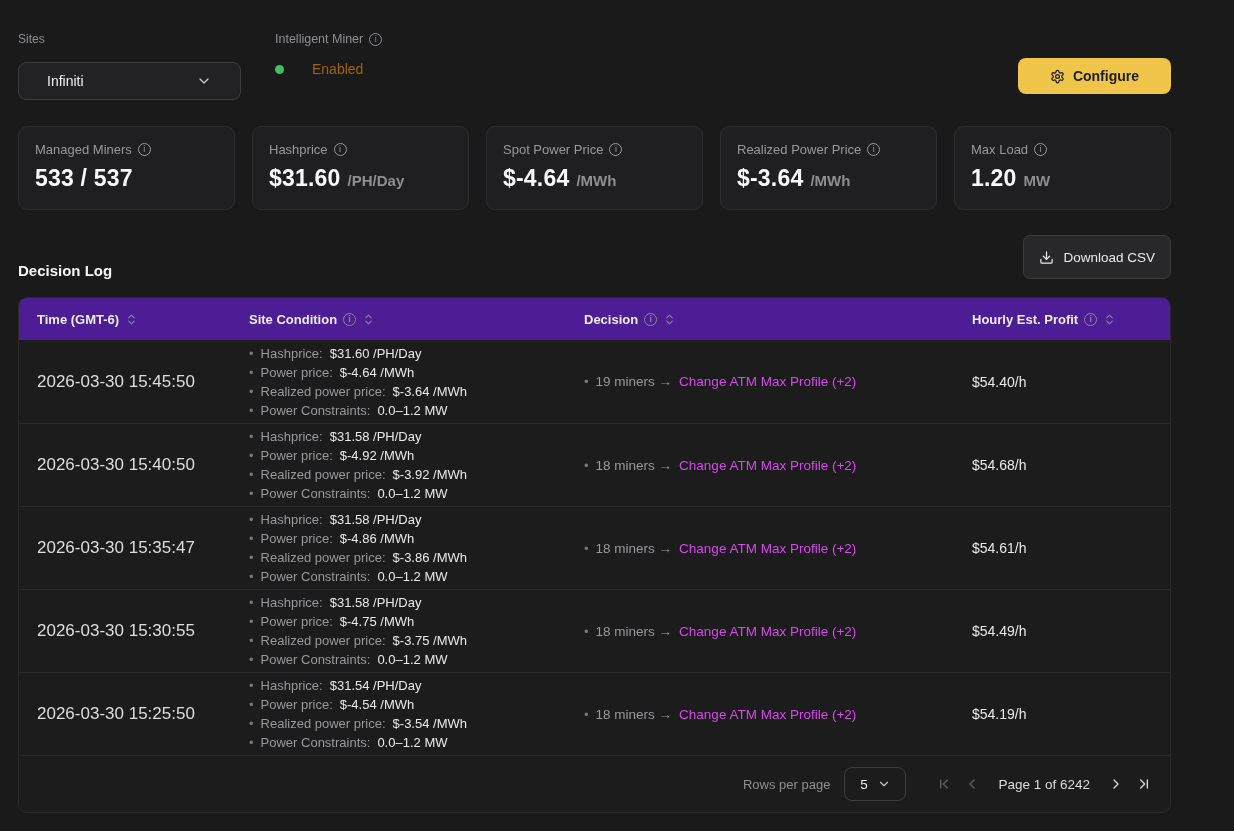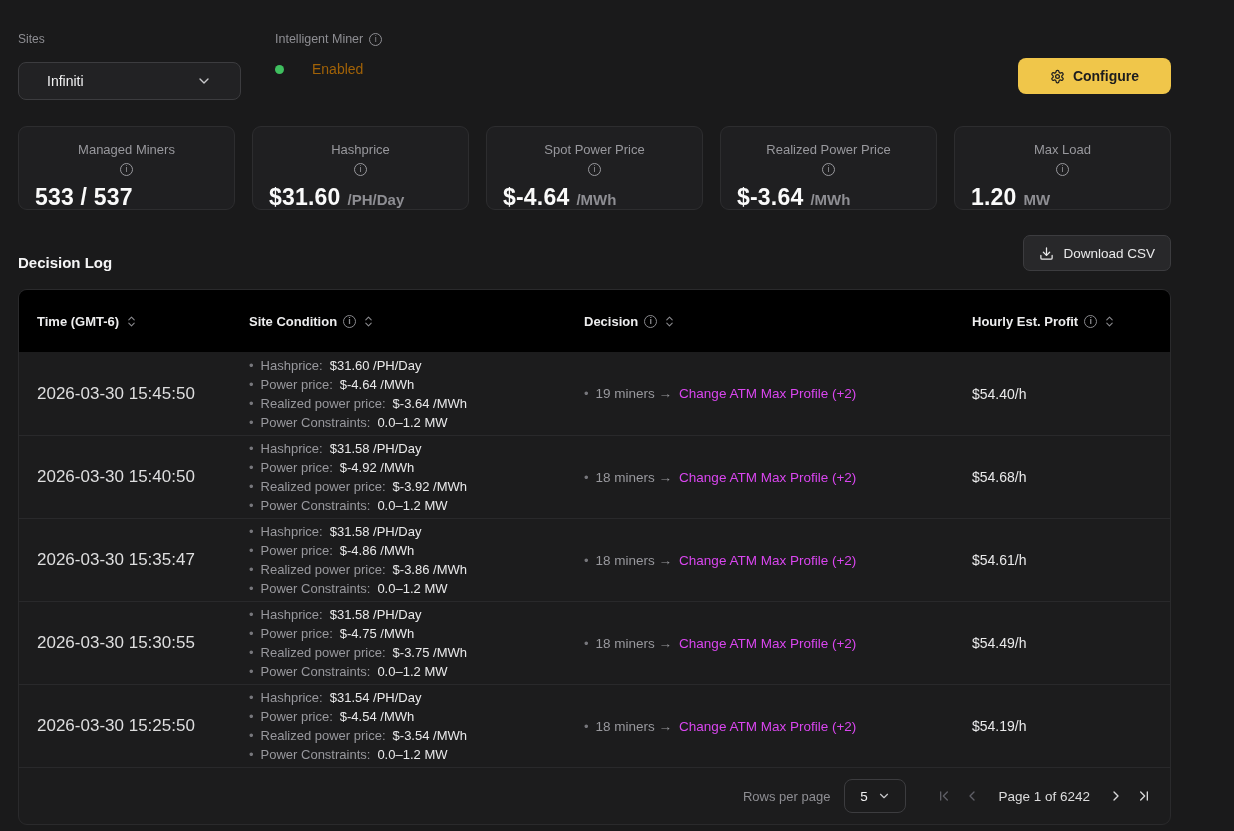--- a/index.html
+++ b/index.html
@@ -42,42 +42,42 @@
     width:13px; height:13px; border:1px solid currentColor; border-radius:50%;
     font-size:9px; line-height:1; color:inherit; flex:none;
   }
 
   
   .cards { display:grid; grid-template-columns:repeat(5,1fr); gap:17px; margin-top:26px; }
   .card {
     background:#1f1f21; border:1px solid #2d2d2f; border-radius:9px;
     height:84px; padding:15px 16px;
   }
-  .card .card-label { display:flex; align-items:center; gap:6px; font-size:13px; color:#98989d;flex-direction:column; }
+  .card .card-label { display:flex; align-items:center; gap:6px; font-size:13px; color:#98989d; }
   .card .card-value-line { margin-top:8px; display:flex; align-items:baseline; gap:7px; }
   .card .card-value { font-size:23px; font-weight:bold; color:#fafafa; letter-spacing:.2px; }
   .card .card-unit { font-size:15px; font-weight:bold; color:#8e8e93; }
 
   
   .section-head { display:flex; align-items:flex-end; margin-top:25px; }
   .section-title { font-size:15px; font-weight:bold; color:#f5f5f6; }
   .btn-download {
-    margin-left:auto; height:36px; padding:0 15px;
+    margin-left:auto; height:44px; padding:0 15px;
     background:#28282a; border:1px solid #3c3c3f; border-radius:7px;
     color:#e9e9ea; font-size:13.5px; font-family:inherit;
     display:flex; align-items:center; gap:9px; cursor:pointer;
   }
 
   
   .table {
     margin-top:18px; border:1px solid #2a2a2c; border-radius:9px;
     overflow:hidden; background:#1c1c1d;
   }
   .tgrid { display:grid; grid-template-columns:212px 335px 388px 1fr; padding:0 18px; align-items:center; }
-  .thead { background:#000000; height:62px; }
+  .thead { background:#4c1d95; height:42px; }
   .th { display:flex; align-items:center; gap:6px; font-size:13px; font-weight:bold; color:#ededee; cursor:pointer; }
   .th .info, .th .sort { color:#8a8a8e; }
   .trow { border-top:1px solid #29292b; height:83px; }
   .trow:first-of-type { border-top:none; }
   .cell-time { font-size:17px; color:#dededf; }
   .cond-line { display:flex; align-items:baseline; gap:7px; font-size:13px; line-height:19px; }
   .bullet { color:#77777c; font-size:13px; }
   .cond-label { color:#98989d; }
   .cond-value { color:#e9e9ea; }
   .cell-decision { display:flex; align-items:baseline; gap:7px; font-size:13.5px; }

